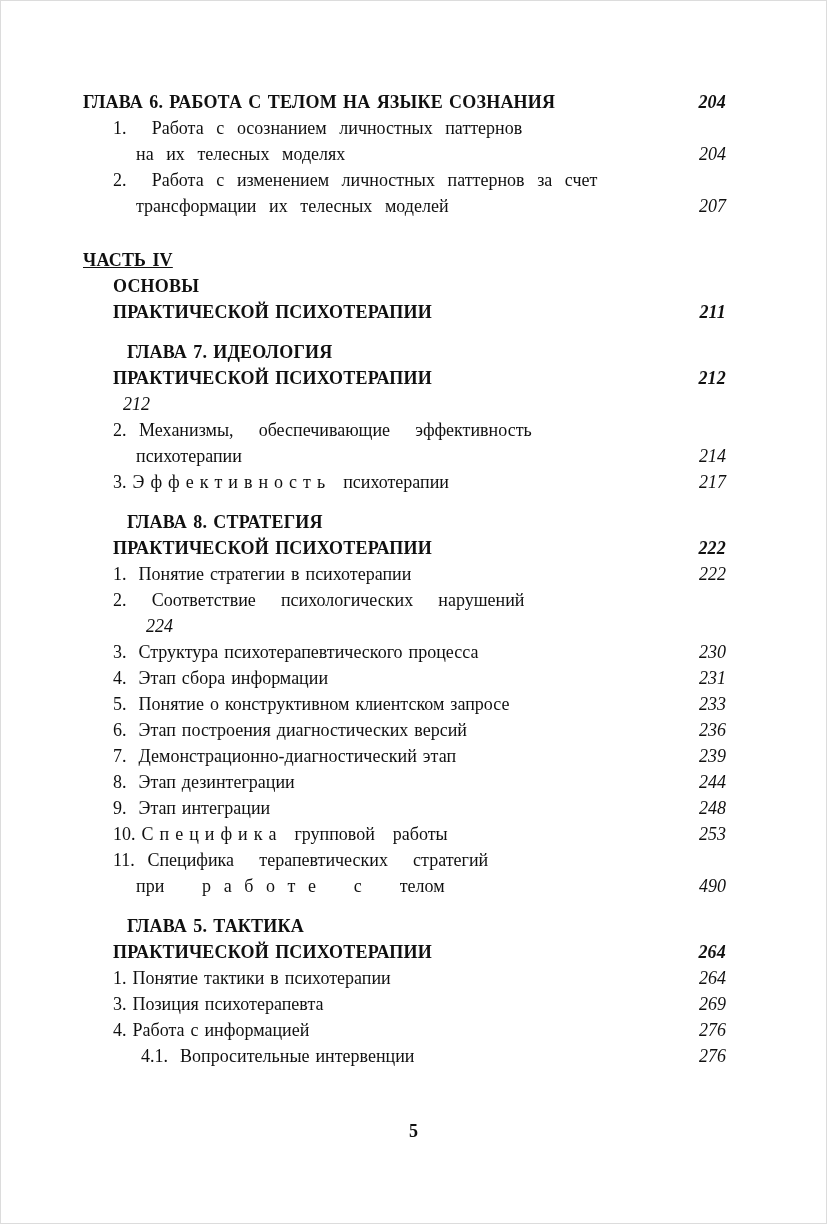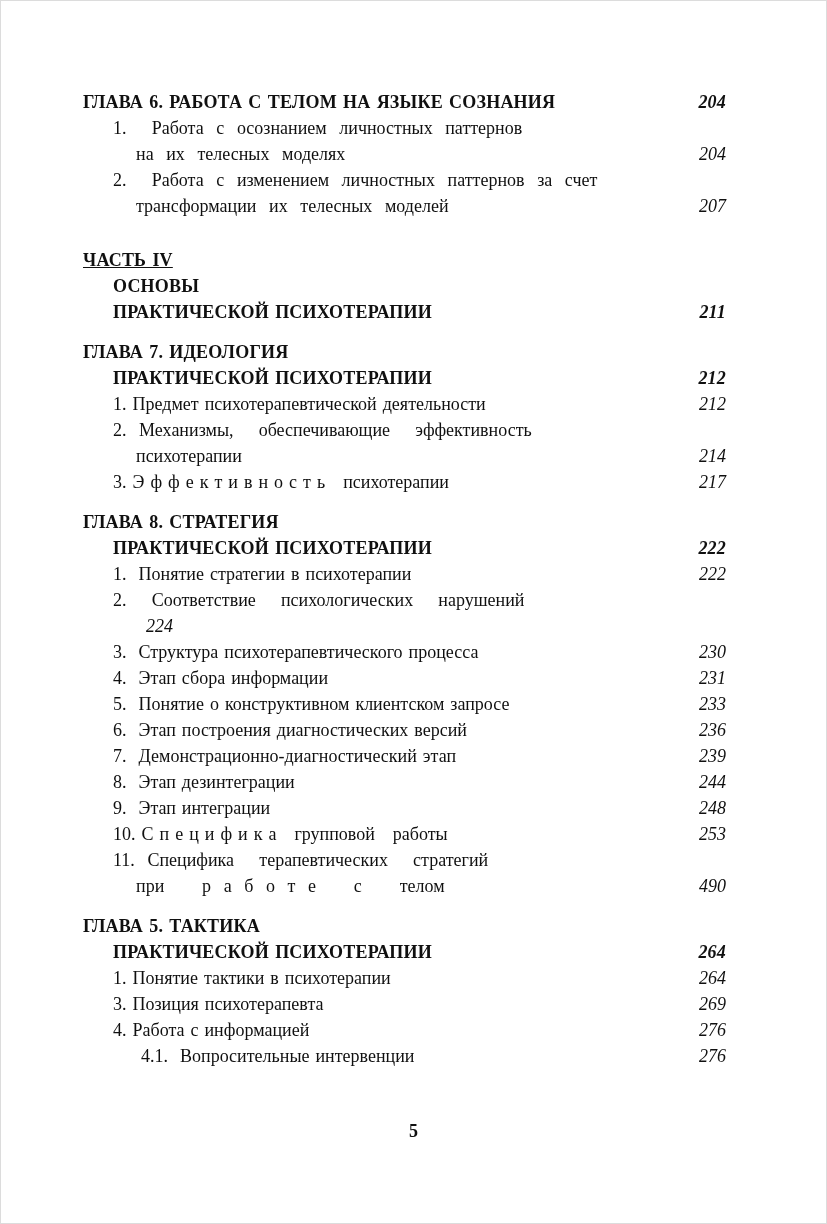--- a/index.html
+++ b/index.html
@@ -39,21 +39,21 @@
   
   .chapter      { font-weight: 700; letter-spacing: 0.2px; }
   .chapter-sub  { font-weight: 700; letter-spacing: 0.2px; padding-left: 30px; }
   .part         { font-weight: 700; letter-spacing: 0.2px; }
   .part-sub     { font-weight: 700; letter-spacing: 0.2px; padding-left: 30px; }
   .item         { padding-left: 30px; align-items: center; }
   .continuation { padding-left: 53px; }
   .subitem      { padding-left: 58px; }
 
   
-  .gap-md { margin-top: 14px; }
+  .gap-md { margin-top: 14px; margin-left: 44px; }
   .gap-lg { margin-top: 28px; text-decoration: underline; }
 
   
   .spread { word-spacing: 0.45em; }
 
   .footer-page {
     position: absolute;
     top: 1120px;
     left: 0;
     width: 100%;
@@ -96,21 +96,20 @@
         <span class="p">211</span>
       </div>
       <div class="row chapter gap-md">
         <span class="t">ГЛАВА 7. ИДЕОЛОГИЯ</span>
       </div>
       <div class="row chapter-sub">
         <span class="t">ПРАКТИЧЕСКОЙ ПСИХОТЕРАПИИ</span>
         <span class="p">212</span>
       </div>
       <div class="row item">
-        <span class="t">1. Предмет психотерапевтической деятельности</span>
         <span class="p">212</span>
       </div>
       <div class="row item spread">
         <span class="t">2. Механизмы,  обеспечивающие  эффективность</span>
       </div>
       <div class="row continuation">
         <span class="t">психотерапии</span>
         <span class="p">214</span>
       </div>
       <div class="row item">

